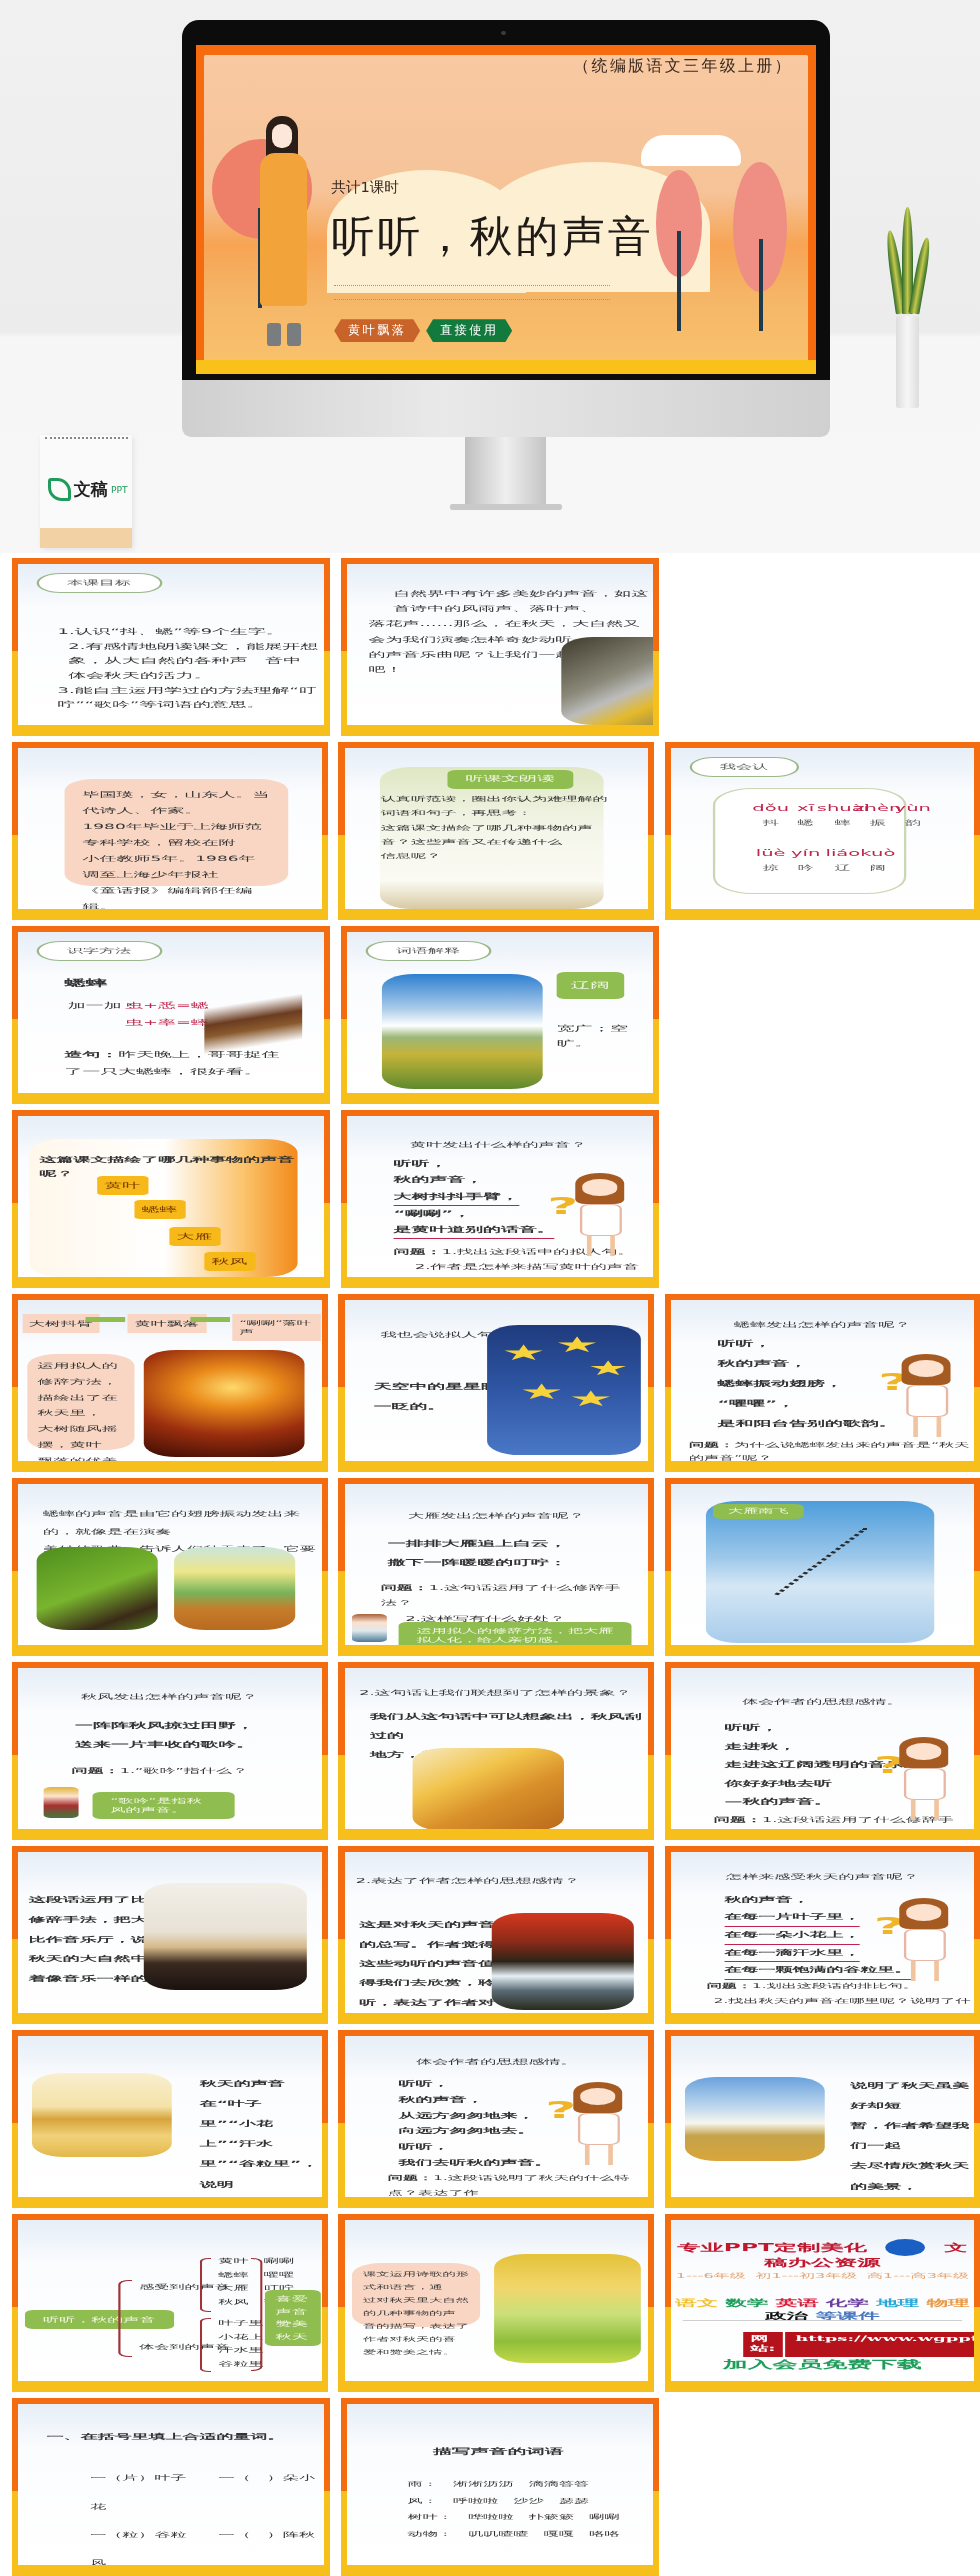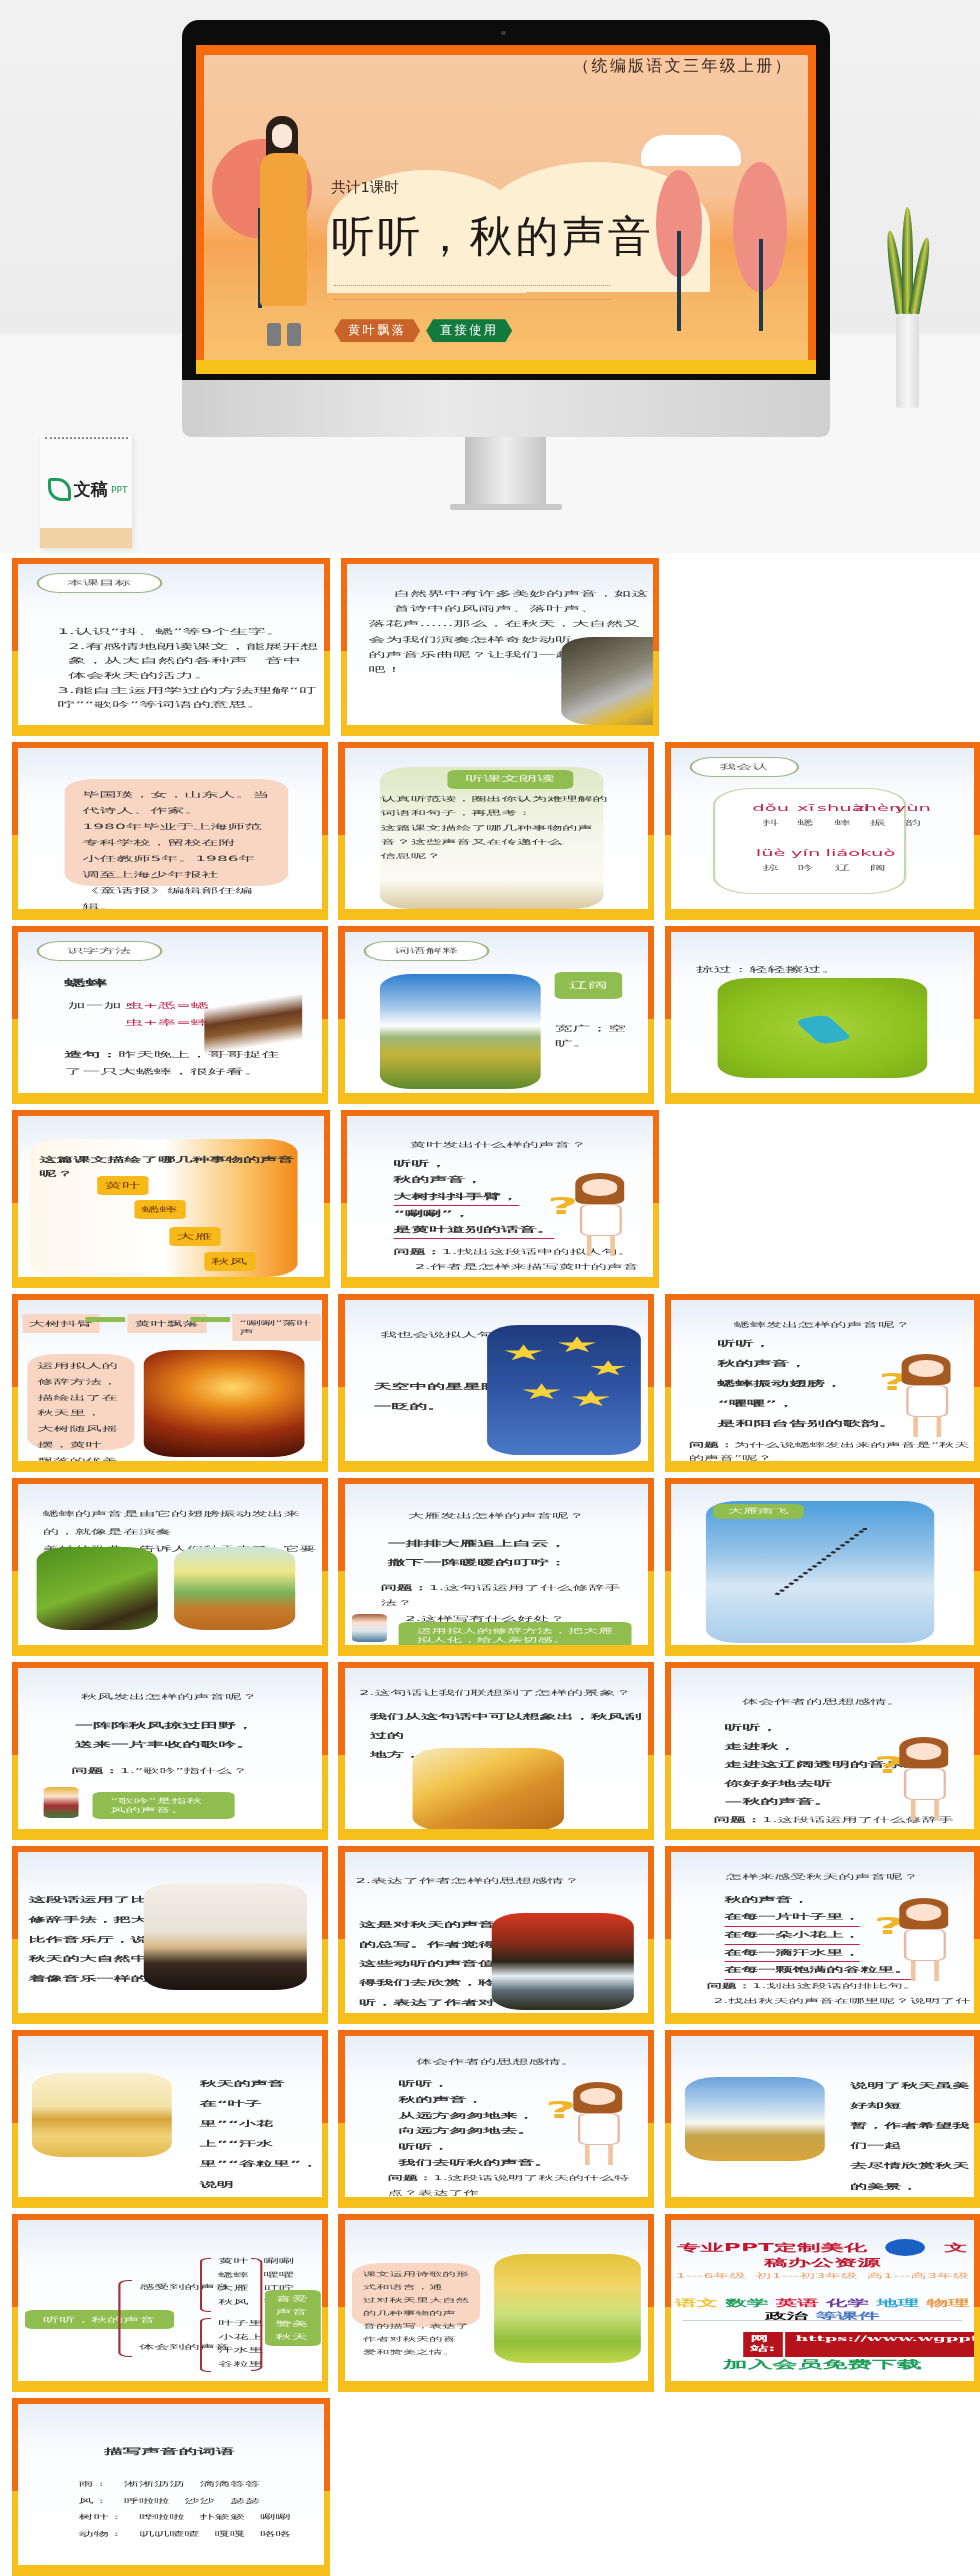--- a/index.html
+++ b/index.html
@@ -261,30 +261,20 @@
         <div class="card">
           <div style="position: absolute; left: 0px; top: 0px; width: 130px; height: 161px; transform-origin: 0px 0px; transform: scale(2.32941, 1);">
       <div class="pill">词语解释</div>
       <div class="pic" style="left:15.3px;top:42px;width:69px;height:115px;background:linear-gradient(#2e7fd1 0%,#a9cbe9 30%,#ffffff 45%,#9bb778 55%,#c4b43a 70%,#5e8a2c 100%);"></div>
       <div class="greenbox" style="left:90px;top:40px;padding:7.7px 6.1px;font-size:8.4px;">辽阔</div>
       <div class="txt" style="left:90px;top:90px;">宽广；空旷。</div>
     </div>
         </div>
       </div>
 
-    <div class="slide">
-        <div class="card">
-          <div style="position: absolute; left: 0px; top: 0px; width: 130px; height: 161px; transform-origin: 0px 0px; transform: scale(2.32941, 1);">
-      <div class="txt" style="left:10.7px;top:31px;">掠过：轻轻擦过。</div>
-      <div class="pic" style="left:20px;top:46px;width:90px;height:100px;background:radial-gradient(circle at 50% 50%,#a6d23b 0%,#8cc21d 60%,#7aaa18 100%);">
-        <div style="position:absolute;left:38px;top:38px;width:15.3px;height:27px;background:#2fb2c9;transform:rotate(-25deg);border-radius:4.6px;"></div>
-      </div>
-    </div>
-        </div>
-      </div>
   </div>
 
   <div class="row">
 
     <div class="slide">
         <div class="card">
           <div style="position: absolute; left: 0px; top: 0px; width: 130px; height: 161px; transform-origin: 0px 0px; transform: scale(2.32941, 1);">
       <div style="position:absolute;left:4.6px;top:23px;width:115px;height:138px;border-radius:13.8px;background:linear-gradient(90deg,#fff7ea 0%,#fff 50%,#fbc36b 80%,#f28a1a 100%);"></div>
       <div class="txt bold" style="left:9.2px;top:37px;font-size:7.3px;">这篇课文描绘了哪几种事物的声音呢？</div>
       <div class="tag" style="left:34px;top:60px;">黄叶</div>
@@ -678,20 +668,32 @@
         <span style="background:#b5121b;padding:2.3px 3.1px;">网站:</span>
         <span style="background:#b5121b;padding:2.3px 4.6px;margin-left:0.8px;font-family:'DejaVu Serif','Liberation Serif',serif;">https://www.wgppt.com</span>
       </div>
       <div class="ad-line bold" style="top:138px;font-size:10.7px;color:#1e9e5a;">加入会员免费下载</div>
     </div>
         </div>
       </div>
   </div>
 
   <div class="row">
+    <div class="slide">
+        <div class="card">
+          <div style="position: absolute; left: 0px; top: 0px; width: 130px; height: 161px; transform-origin: 0px 0px; transform: scale(2.32941, 1);">
+      <div class="txt bold" style="left:12.3px;top:26px;font-size:7.3px;">一、在括号里填上合适的量词。</div>
+      <div class="txt" style="left:31px;top:60px;font-size:6.9px;line-height:4.1;">
+        <div><span>一（片）叶子</span>　　<span>一（　）朵小花</span></div>
+        <div><span>一（粒）谷粒</span>　　<span>一（　）阵秋风</span></div>
+
+      </div>
+    </div>
+        </div>
+      </div>
 
 
     <div class="slide">
         <div class="card">
           <div style="position: absolute; left: 0px; top: 0px; width: 130px; height: 161px; transform-origin: 0px 0px; transform: scale(2.32941, 1);">
       <div class="txt bold" style="left:0;width:100%;text-align:center;top:40px;font-size:8px;">描写声音的词语</div>
       <div class="txt" style="left:26px;top:72px;font-size:6.5px;line-height:2.55;">
         <div><span>雨：</span>　<span>淅淅沥沥　滴滴答答</span></div>
         <div><span>风：</span>　<span>呼啦啦　沙沙　瑟瑟</span></div>
         <div><span>树叶：</span>　<span>哗啦啦　扑簌簌　唰唰</span></div>

